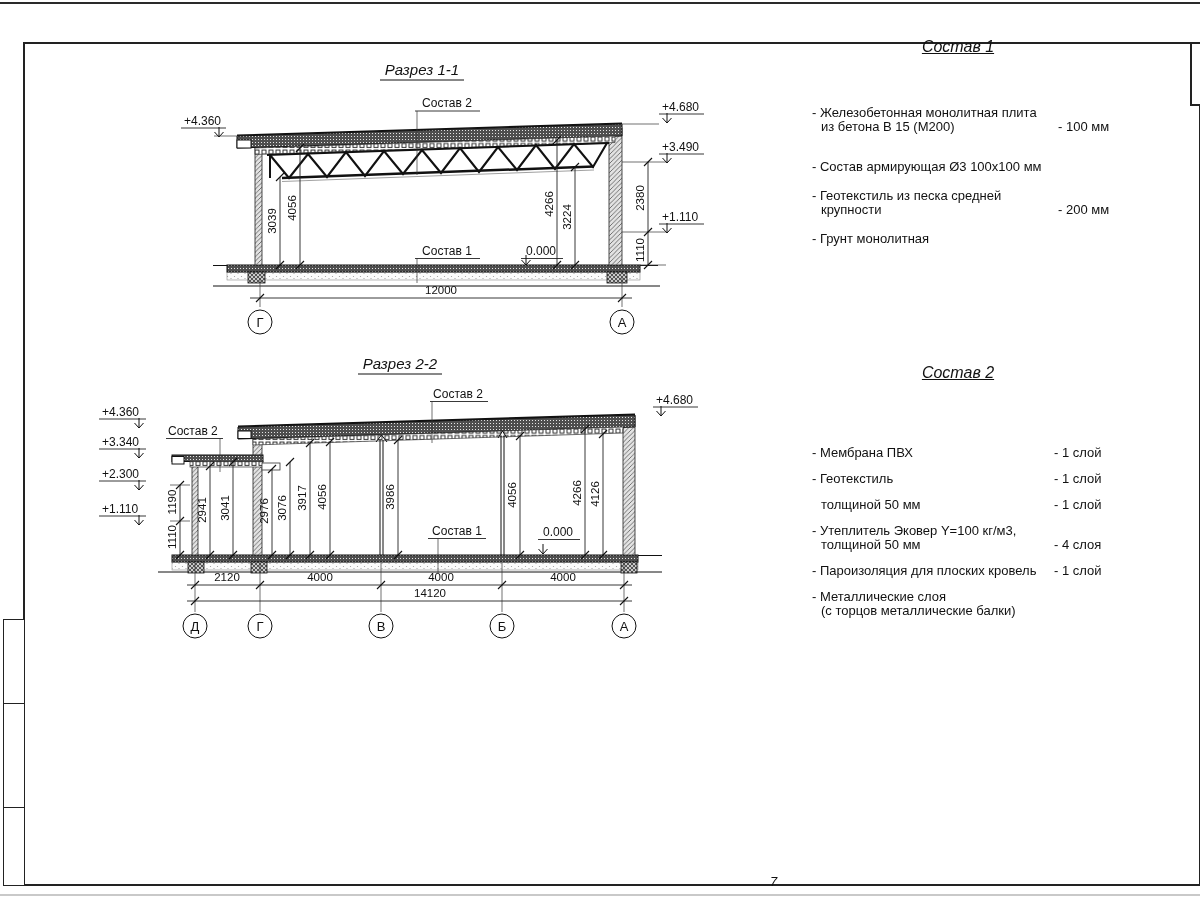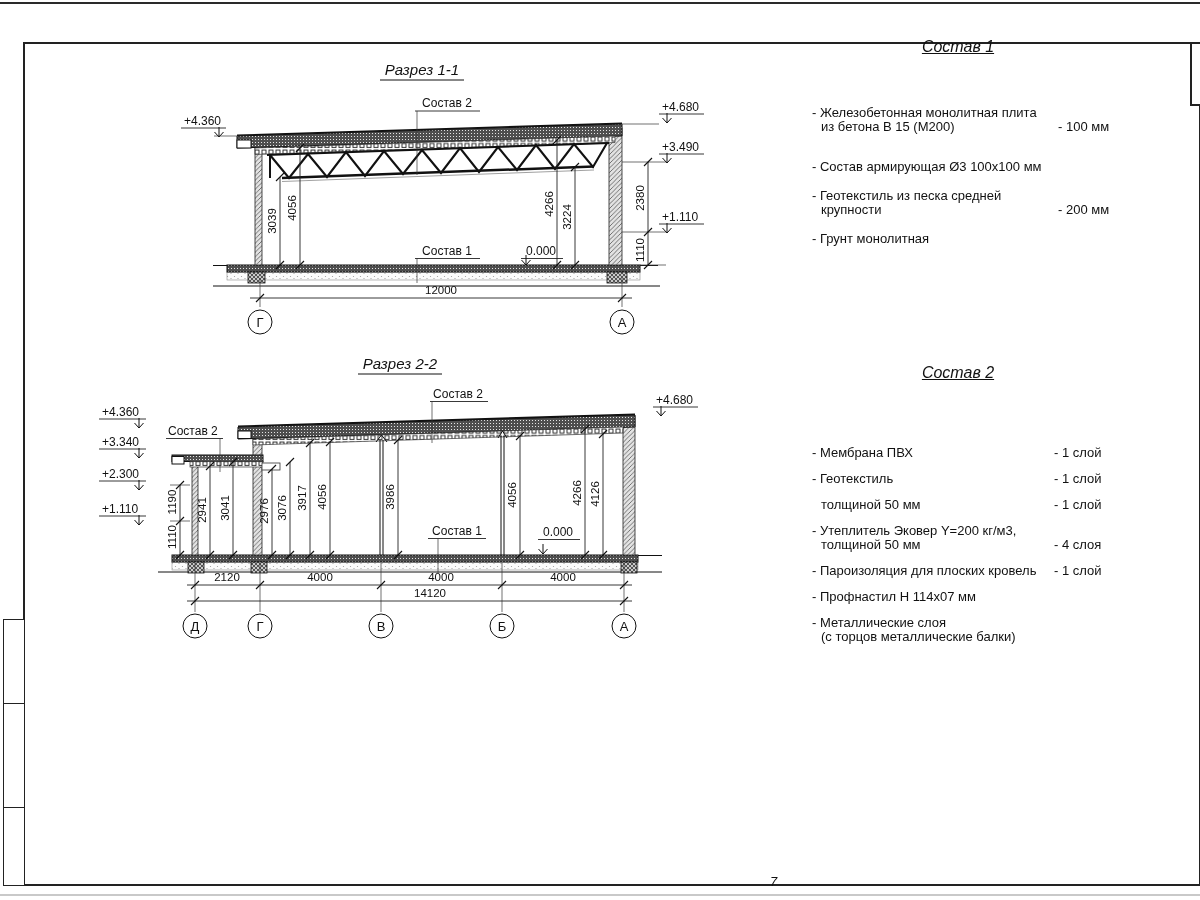--- a/index.html
+++ b/index.html
@@ -424,28 +424,25 @@
   </div>
   <div class="li">
     <div>- Геотекстиль</div>
     <span class="val">- 1 слой</span>
   </div>
   <div class="li">
     <div class="l2">толщиной 50 мм</div>
     <span class="val">- 1 слой</span>
   </div>
   <div class="li">
-    <div>- Утеплитель Эковер Y=200 кг/м3,</div>
+    <div>- Утеплитель Эковер Y=100 кг/м3,</div>
     <div class="l2">толщиной 50 мм</div>
     <span class="val">- 4 слоя</span>
   </div>
   <div class="li">
     <div>- Пароизоляция для плоских кровель</div>
     <span class="val">- 1 слой</span>
   </div>
   <div class="li">
-    <div>- Профнастил Н 114х07 мм</div>
-  </div>
-  <div class="li">
     <div>- Металлические слоя</div>
     <div class="l2">(с торцов металлические балки)</div>
   </div>
 </div>
 
 </body></html>

